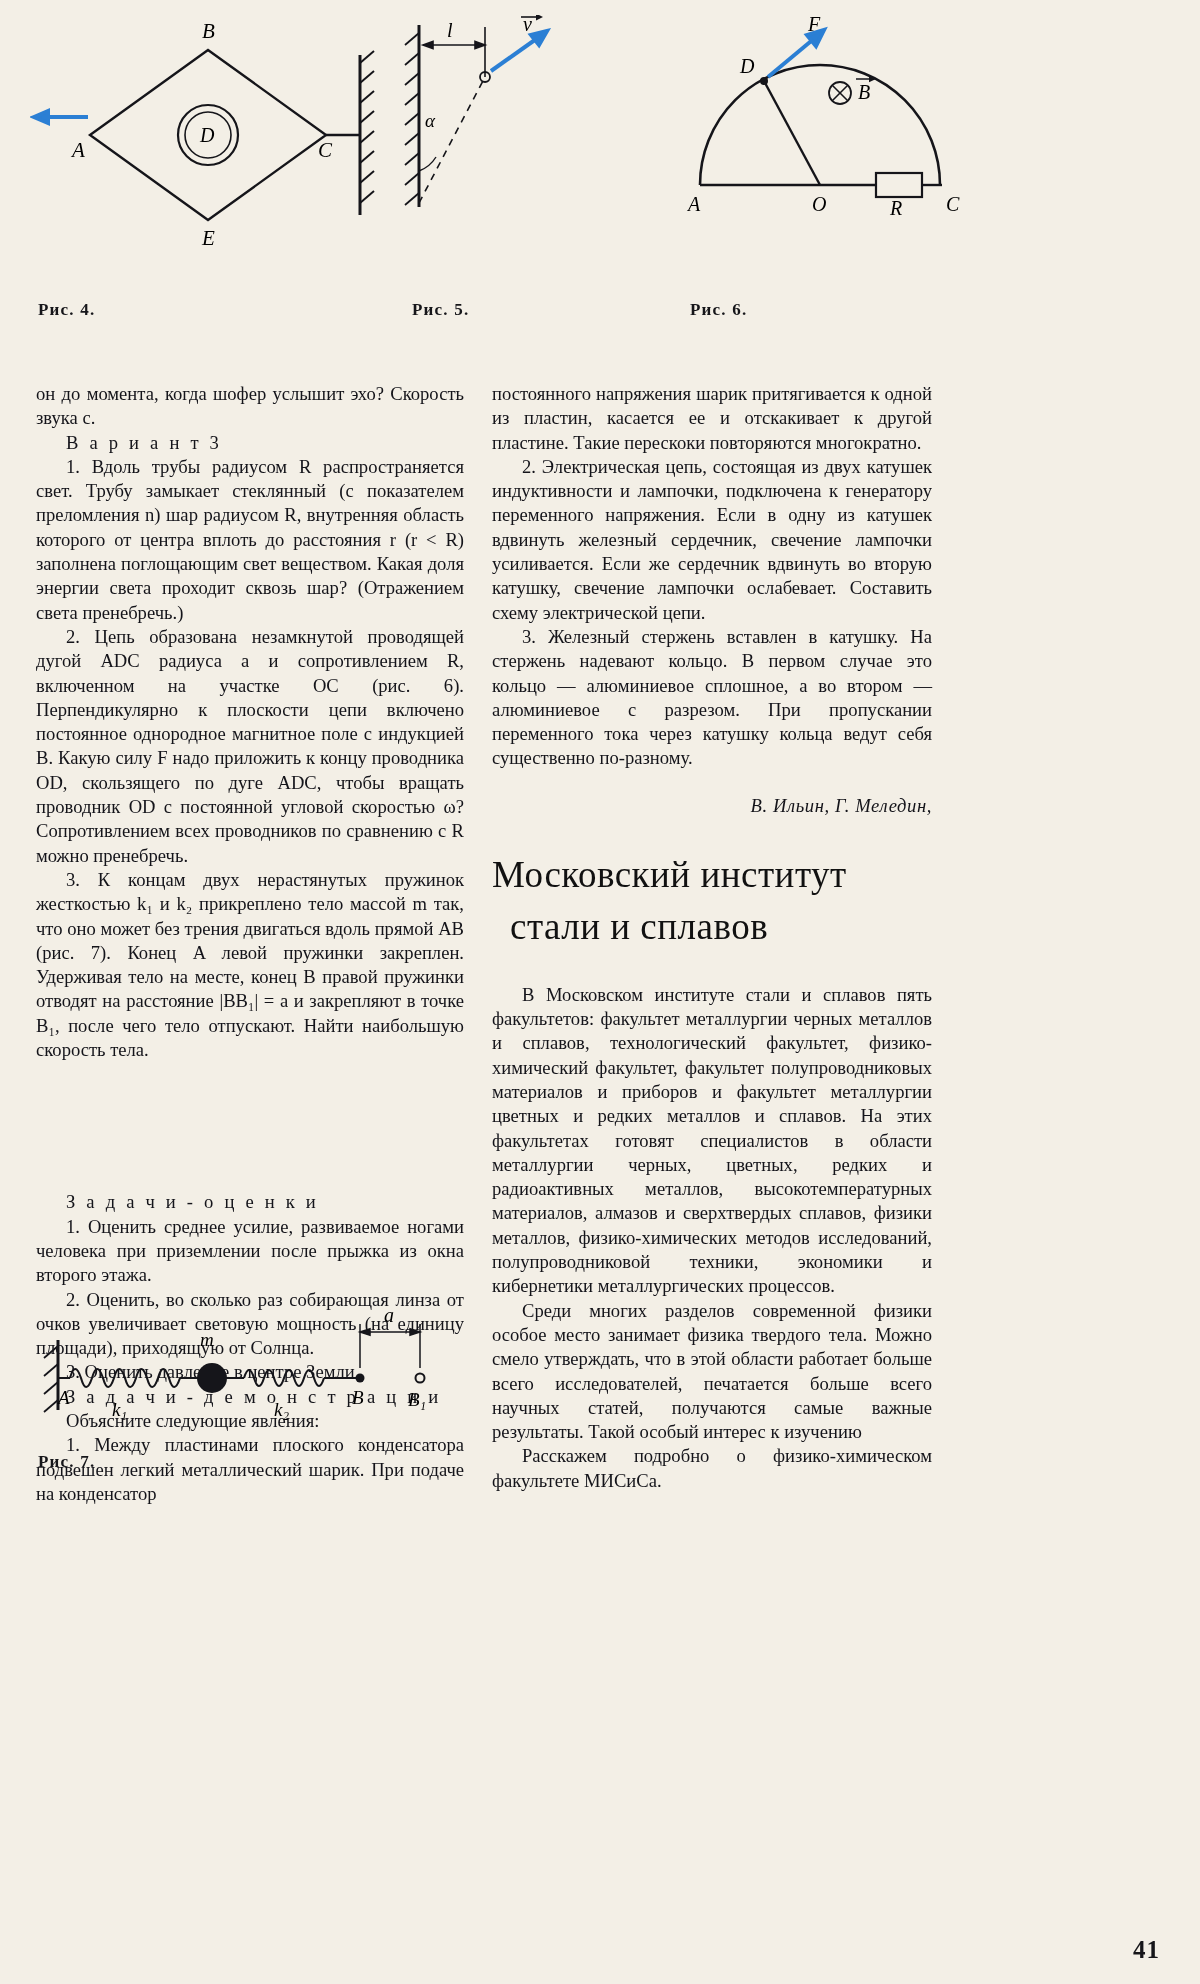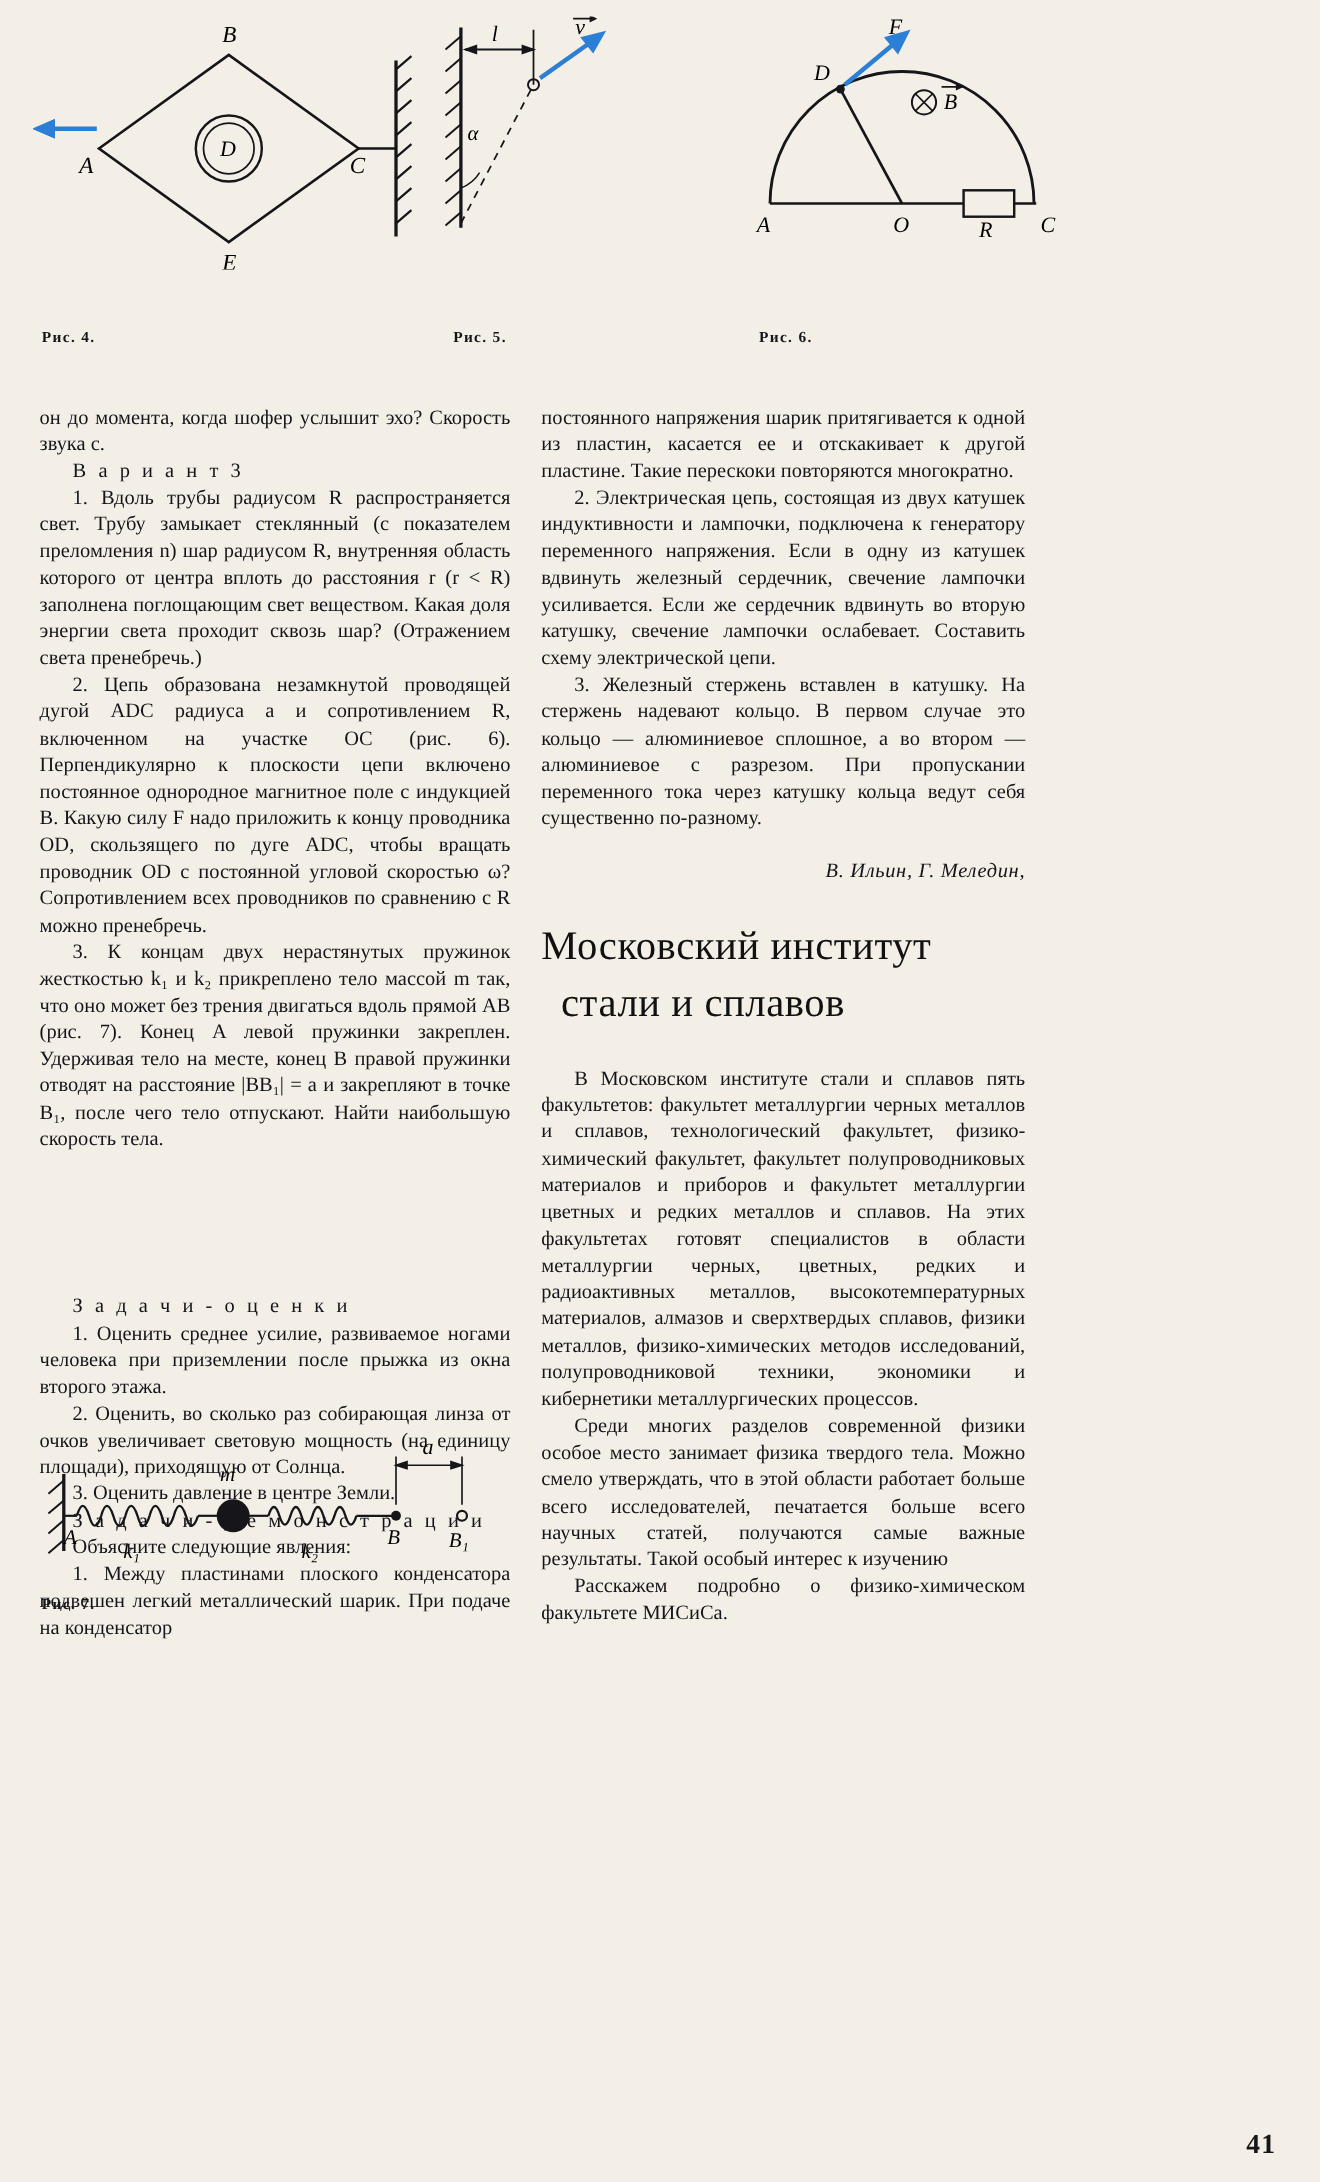--- a/index.html
+++ b/index.html
@@ -26,37 +26,38 @@
   .figures {
     position: absolute;
     left: 0; top: 0;
     width: 1200px;
     height: 250px;
   }
   .fig-caption {
     position: absolute;
     font-family: "Liberation Serif", serif;
     font-weight: bold;
-    font-size: 14px;
+    font-size: 17px;
     letter-spacing: 1.2px;
     color: #16161a;
   }
   #cap4 { left: 38px;  top: 300px; }
   #cap5 { left: 412px; top: 300px; }
   #cap6 { left: 690px; top: 300px; }
 
   
   .col {
     position: absolute;
     width: 432px;
     font-family: "Liberation Serif", serif;
     font-size: 18.6px;
     line-height: 24.3px;
     text-align: justify;
     color: #14141a;
+    margin-top: 14px;
   }
   .col.left  { left: 36px;  top: 368px; width: 428px; }
   .col.right { left: 492px; top: 368px; width: 440px; }
 
   p { margin: 0; }
   p.ind { text-indent: 30px; }
 
   .head-variant {
     text-indent: 30px;
     letter-spacing: 3.2px;

